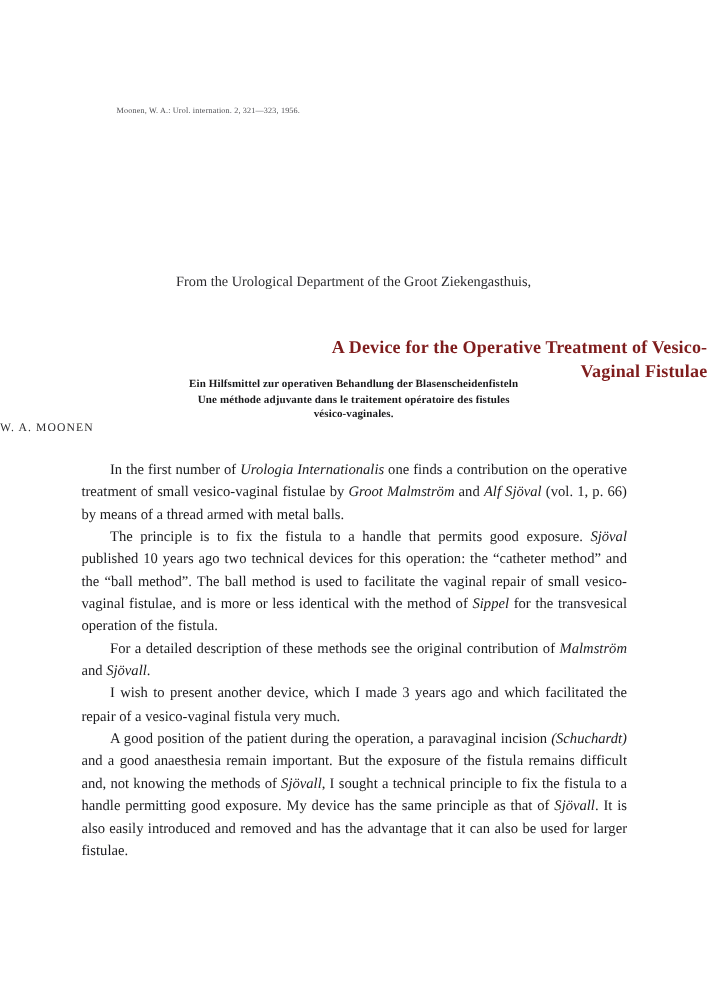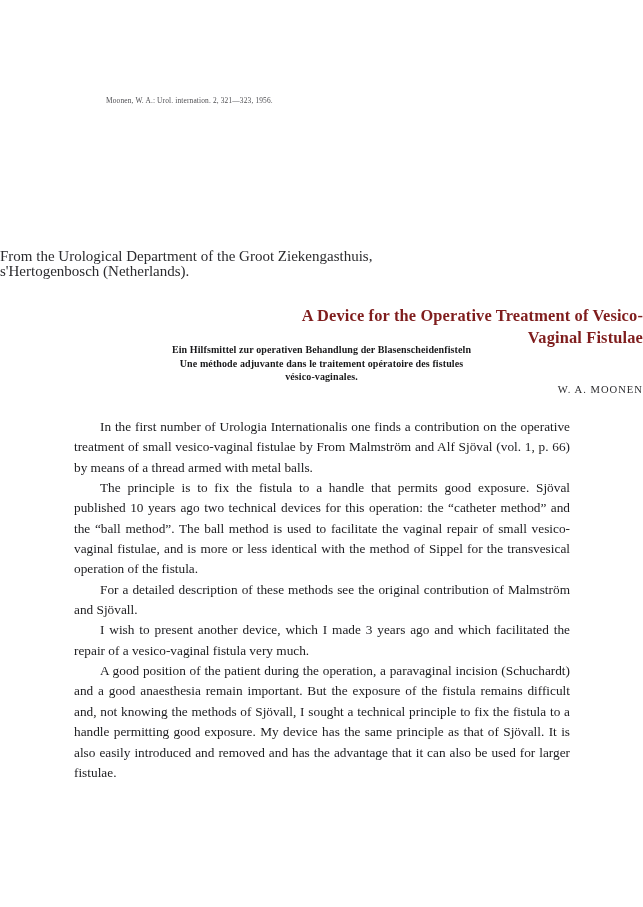--- a/index.html
+++ b/index.html
@@ -34,21 +34,22 @@
     white-space: nowrap;
   }
   .citation .nm { }
 
   
   .affiliation {
     position: absolute;
     left: 0;
     top: 249px;
     width: 643px;
-    font-size: 15px;
+    text-align: center;
+    font-size: 13px;
     line-height: 14.6px;
     color: #2b2b2e;
   }
 
   
   .title {
     position: absolute;
     left: 0;
     top: 294px;
     width: 643px;
@@ -73,73 +74,72 @@
     letter-spacing: 0.1px;
     color: #18181a;
   }
 
   
   .byline {
     position: absolute;
     left: 0;
     top: 384px;
     width: 643px;
-    text-align: right;
+    text-align: left;
     font-size: 10.6px;
     letter-spacing: 1.0px;
     color: #2b2b2e;
   }
 
   
   .body-text {
     position: absolute;
     left: 74px;
     top: 417px;
     width: 496px;
     font-size: 13.3px;
     line-height: 20.35px;
     text-align: justify;
     color: #1b1b1e;
   }
   .body-text p {
     margin: 0;
     text-indent: 26px;
   }
-  .it { }
+  .it { font-style: italic; }
 </style>
 </head>
 <body>
 
 <div class="page">
 
   <div class="citation">
     <span class="nm">Moonen, W. A.</span><span>: Urol. internation. 2, 321—323, 1956.</span>
   </div>
 
   <div class="affiliation">
     <div>From the Urological Department of the Groot Ziekengasthuis,</div>
-    <div>s'Hertogenbosch (Netherlands).</div>
   </div>
 
   <h1 class="title">
     <span>A Device for the Operative Treatment of Vesico-</span><br>
     <span>Vaginal Fistulae</span>
   </h1>
 
   <div class="subtitles">
     <div>Ein Hilfsmittel zur operativen Behandlung der Blasenscheidenfisteln</div>
     <div>Une méthode adjuvante dans le traitement opératoire des fistules</div>
     <div>vésico-vaginales.</div>
   </div>
 
   <div class="byline">W. A. MOONEN</div>
 
   <div class="body-text">
 
-    <p><span>In the first number of </span><span class="it">Urologia Internationalis</span><span> one finds a contribution on the operative treatment of small vesico-vaginal fistulae by </span><span class="it">From Malmström</span><span> and </span><span class="it">Alf Sjöval</span><span> (vol. 1, p. 66) by means of a thread armed with metal balls.</span></p>
+    <p><span>In the first number of </span><span class="it">Urologia Internationalis</span><span> one finds a contribution on the operative treatment of small vesico-vaginal fistulae by </span><span class="it">Groot Malmström</span><span> and </span><span class="it">Alf Sjöval</span><span> (vol. 1, p. 66) by means of a thread armed with metal balls.</span></p>
 
     <p><span>The principle is to fix the fistula to a handle that permits good exposure. </span><span class="it">Sjöval</span><span> published 10 years ago two technical devices for this operation: the “catheter method” and the “ball method”. The ball method is used to facilitate the vaginal repair of small vesico-vaginal fistulae, and is more or less identical with the method of </span><span class="it">Sippel</span><span> for the transvesical operation of the fistula.</span></p>
 
     <p><span>For a detailed description of these methods see the original contribution of </span><span class="it">Malmström</span><span> and </span><span class="it">Sjövall</span><span>.</span></p>
 
     <p><span>I wish to present another device, which I made 3 years ago and which facilitated the repair of a vesico-vaginal fistula very much.</span></p>
 
     <p><span>A good position of the patient during the operation, a paravaginal incision </span><span class="it">(Schuchardt)</span><span> and a good anaesthesia remain important. But the exposure of the fistula remains difficult and, not knowing the methods of </span><span class="it">Sjövall</span><span>, I sought a technical principle to fix the fistula to a handle permitting good exposure. My device has the same principle as that of </span><span class="it">Sjövall</span><span>. It is also easily introduced and removed and has the advantage that it can also be used for larger fistulae.</span></p>
 
   </div>

